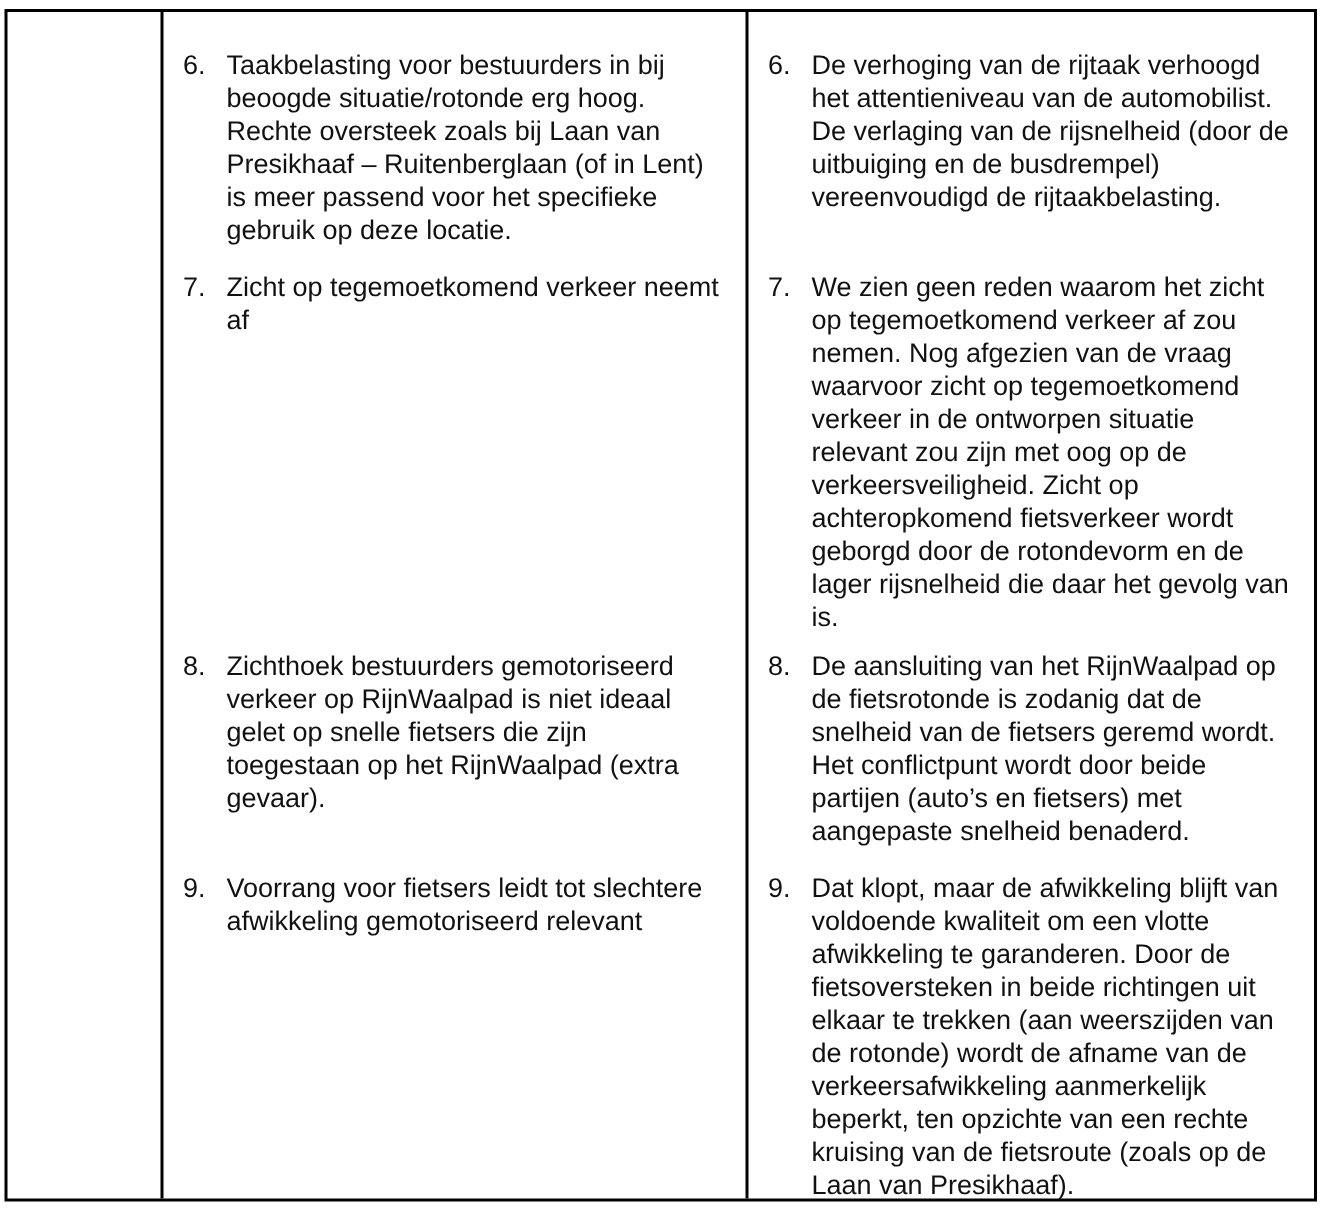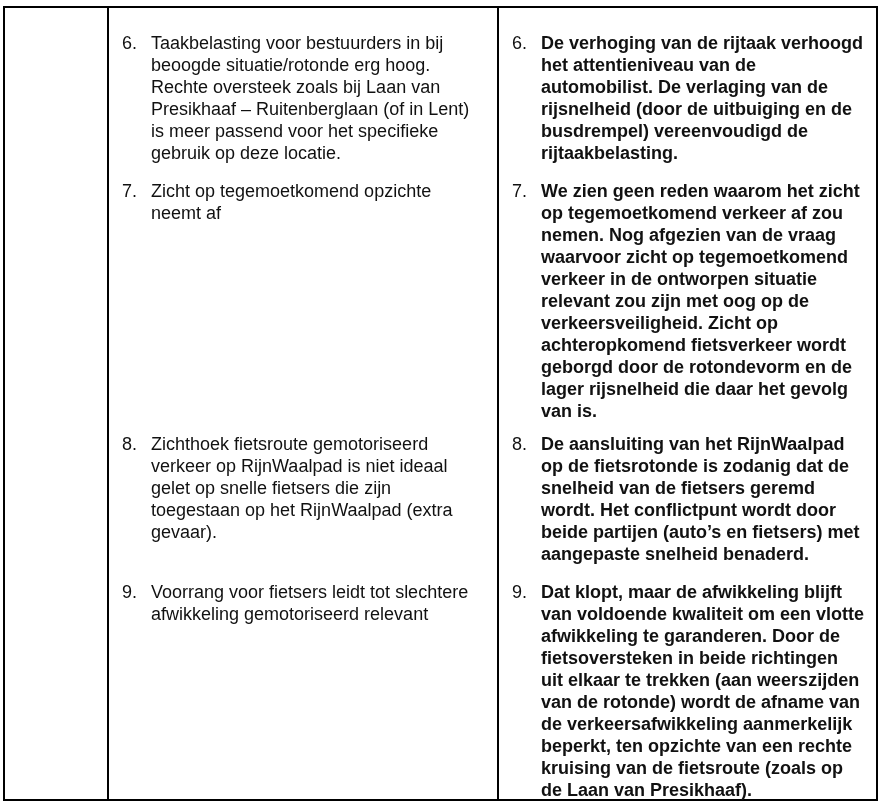--- a/index.html
+++ b/index.html
@@ -53,21 +53,21 @@
   .cell-mid .item   { width: 363px; }
   .cell-right .item { width: 353px; }
   .item .num {
     flex: 0 0 29px;
     width: 29px;
   }
   .item .txt {
     flex: 1 1 auto;
   }
   .cell-mid .txt   { max-width: 334px; }
-  .cell-right .txt { max-width: 324px; font-weight: bold; }
+  .cell-right .txt { max-width: 324px; }
   .row-6 { top: 24px; }
   .row-7 { top: 172px; }
   .row-8 { top: 425px; }
   .row-9 { top: 573px; }
 </style>
 </head>
 <body>
 
 <div class="page">
   <div class="table-frame">
@@ -76,25 +76,25 @@
 
     <div class="cell cell-empty"></div>
 
     <div class="cell cell-mid">
       <div class="item row-6">
         <span class="num">6.</span>
         <div class="txt">Taakbelasting voor bestuurders in bij beoogde situatie/rotonde erg hoog. Rechte oversteek zoals bij Laan van Presikhaaf – Ruitenberglaan (of in Lent) is meer passend voor het specifieke gebruik op deze locatie.</div>
       </div>
       <div class="item row-7">
         <span class="num">7.</span>
-        <div class="txt">Zicht op tegemoetkomend opzichte neemt af</div>
+        <div class="txt">Zicht op tegemoetkomend verkeer neemt af</div>
       </div>
       <div class="item row-8">
         <span class="num">8.</span>
-        <div class="txt">Zichthoek fietsroute gemotoriseerd verkeer op RijnWaalpad is niet ideaal gelet op snelle fietsers die zijn toegestaan op het RijnWaalpad (extra gevaar).</div>
+        <div class="txt">Zichthoek bestuurders gemotoriseerd verkeer op RijnWaalpad is niet ideaal gelet op snelle fietsers die zijn toegestaan op het RijnWaalpad (extra gevaar).</div>
       </div>
       <div class="item row-9">
         <span class="num">9.</span>
         <div class="txt">Voorrang voor fietsers leidt tot slechtere afwikkeling gemotoriseerd relevant</div>
       </div>
     </div>
 
     <div class="cell cell-right">
       <div class="item row-6">
         <span class="num">6.</span>

